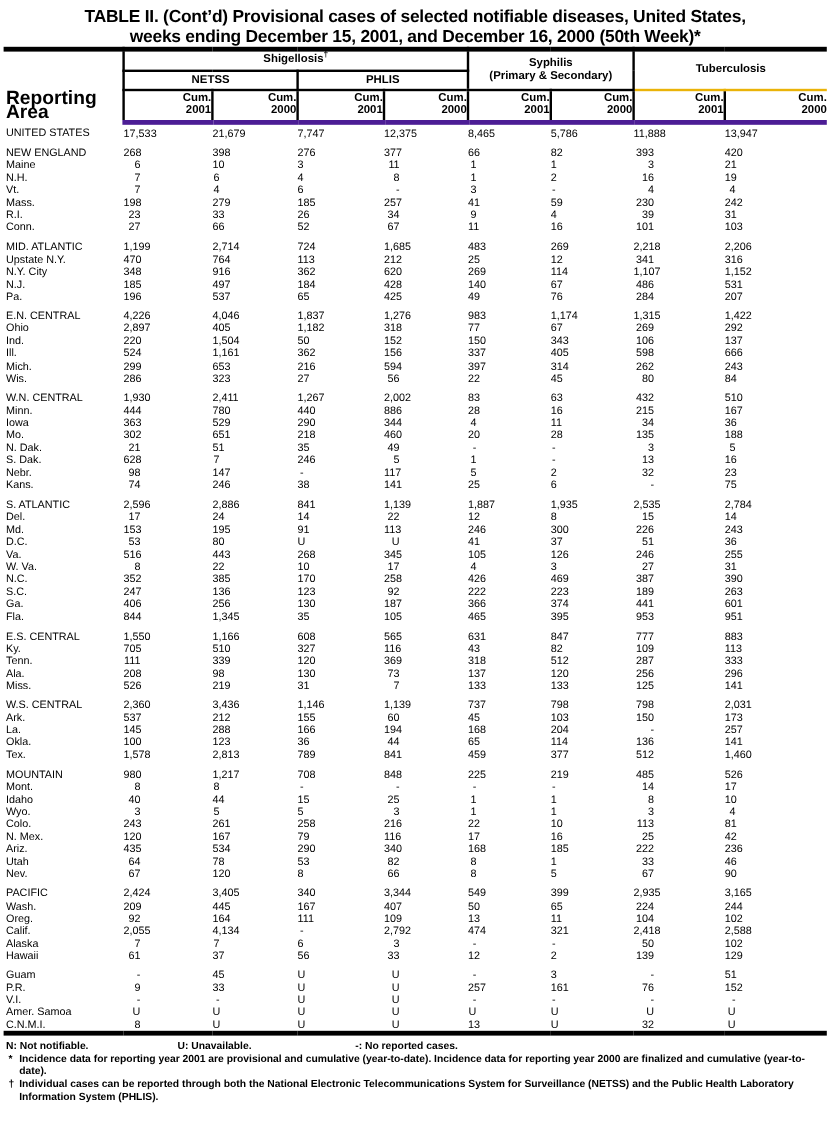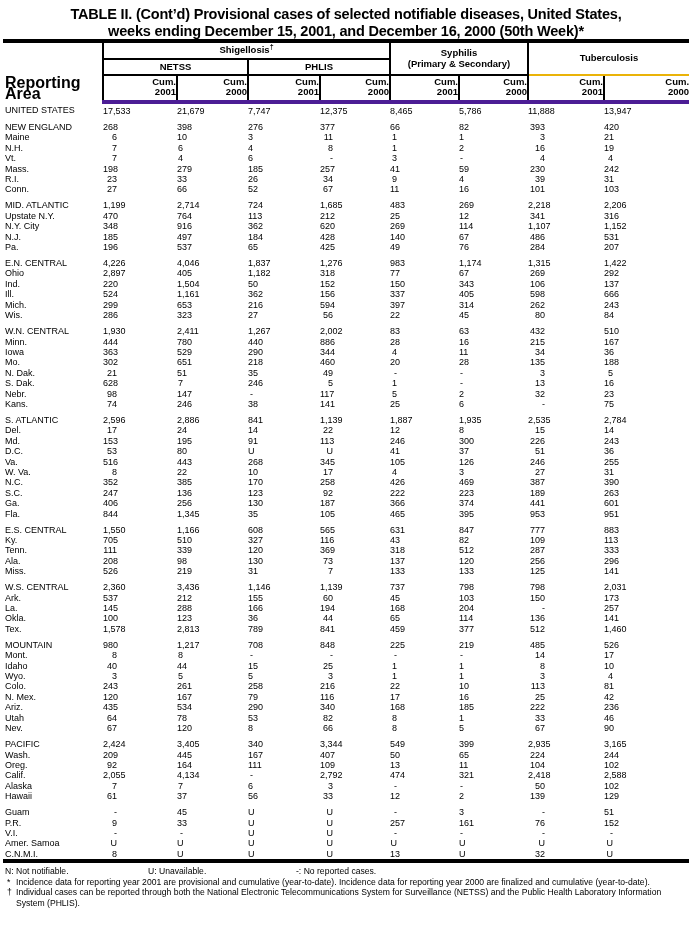--- a/index.html
+++ b/index.html
@@ -42,21 +42,21 @@
   tbody td:nth-child(4) { padding-right: 67px; }
   tbody td:nth-child(5) { padding-right: 57px; }
   tbody td:nth-child(6) { padding-right: 62px; }
   tbody td:nth-child(7) { padding-right: 65px; }
   tbody td:nth-child(8) { padding-right: 59px; }
   tbody td:nth-child(9) { padding-right: 76px; }
   tbody tr.gap td { height: 5.6px; line-height: 5.6px; }
   tbody tr:first-child td { padding-top: 2px; }
 
   
-  .footnotes { margin-top: 3px; font-size: 8.6px; line-height: 10.6px; padding-left: 2px; }
+  .footnotes { margin-top: 3px; font-size: 8.6px; line-height: 10.6px; padding-left: 2px; font-weight: bold; }
   .legend { display: flex; }
   .legend .l1 { width: 143px; }
   .legend .l2 { width: 148px; }
   .fn { display: flex; }
   .fn .mark { width: 11px; flex: none; padding-left: 2px; box-sizing: border-box; }
   .fn .txt { flex: 1; }
 </style>
 </head>
 <body>
 

